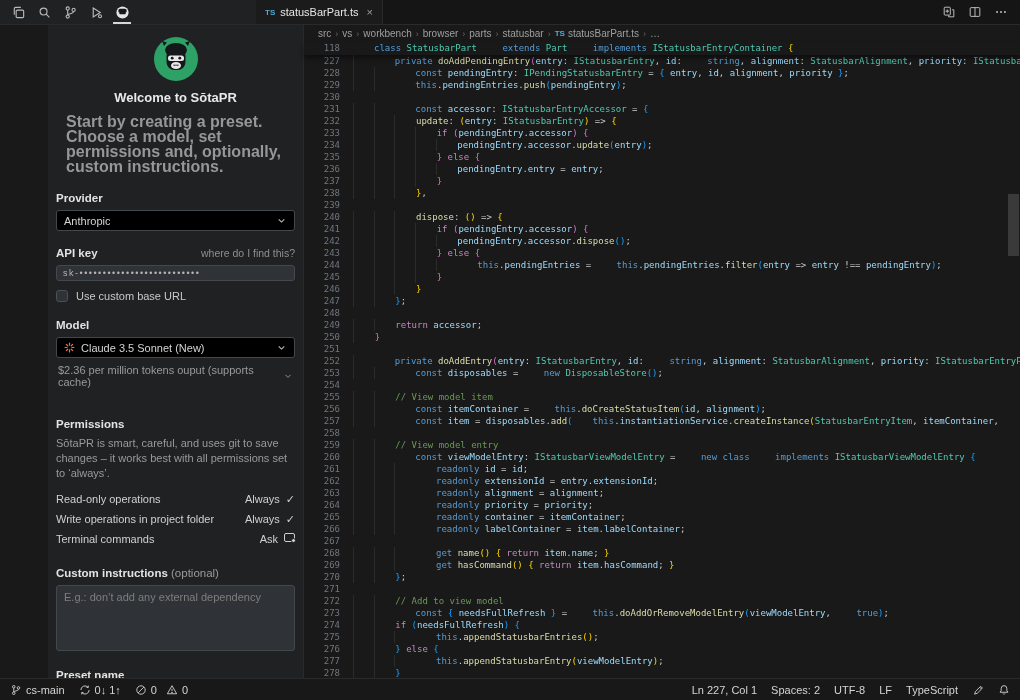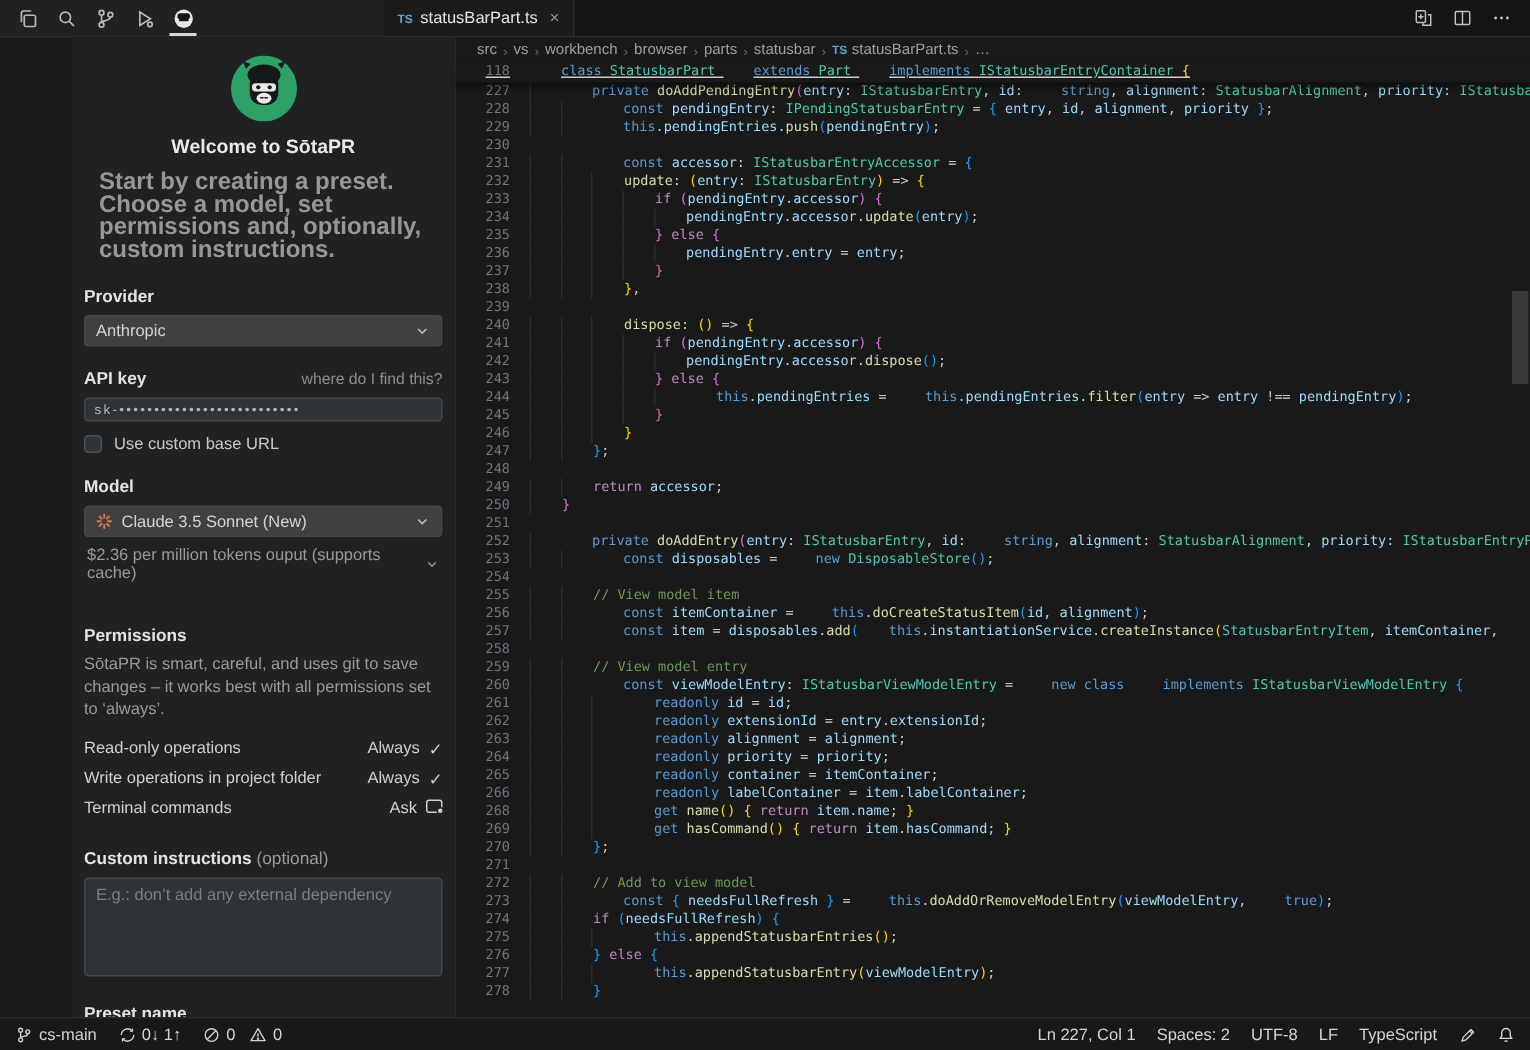--- a/index.html
+++ b/index.html
@@ -18,21 +18,21 @@
   .tab-actions{margin-left:auto;display:flex;align-items:center;gap:12px;padding-right:12px;color:#c2c2c2;}
   
   .main{flex:1;display:flex;min-height:0;}
   .sidebar{width:256px;flex:none;background:#1f2123;border-right:1px solid #2a2a2a;padding:0 8px;overflow:hidden;font-size:11px;margin-left:48px;}
   .logo-wrap{display:flex;justify-content:center;margin-top:12px;}
   .welcome-title{margin-top:9px;text-align:center;font-size:13px;font-weight:700;color:#e9e9e9;}
   .welcome-desc{margin-top:9px;text-align:left;font-size:16px;line-height:15px;color:#979797;padding:0 10px;font-weight:bold;}
   .fld-label{font-weight:700;color:#e3e3e3;font-size:11.5px;}
   .lbl-row{display:flex;justify-content:space-between;align-items:baseline;}
   .help-link{color:#8f8f8f;font-size:10.5px;cursor:pointer;}
-  .select,.text-input{margin-top:6px;height:21px;background:#404040;border:1px solid #43484c;border-radius:3px;display:flex;align-items:center;padding:0 7px;color:#d4d4d4;cursor:pointer;}
+  .select,.text-input{margin-top:6px;height:21px;background:#000000;border:1px solid #43484c;border-radius:3px;display:flex;align-items:center;padding:0 7px;color:#d4d4d4;cursor:pointer;}
   .select{justify-content:space-between;}
   .sel-left{display:flex;align-items:center;gap:6px;min-width:0;white-space:nowrap;overflow:hidden;}
   .apikey-input{margin-top:6px;height:16px;background:#2f3337;border:1px solid #43484c;border-radius:3px;display:flex;align-items:center;padding:0 6px;color:#b4b4b4;font-size:9px;letter-spacing:1.5px;}
   .chk-row{margin-top:9px;display:flex;align-items:center;gap:8px;cursor:pointer;}
   .chk-box{width:12px;height:12px;border:1px solid #4a5055;background:#2f3337;border-radius:3px;flex:none;}
   .chk-label{color:#c9c9c9;}
   .pricing-row{margin-top:6px;display:flex;justify-content:space-between;align-items:center;color:#9a9a9a;padding:0 2px;cursor:pointer;}
   .perm-desc{margin-top:6px;color:#9a9a9a;line-height:15px;}
   .perm-row{display:flex;justify-content:space-between;align-items:center;height:20px;color:#d0d0d0;}
   .perm-val{display:flex;align-items:flex-start;gap:6px;cursor:pointer;}
@@ -41,21 +41,21 @@
   .term-ico::after{content:"";position:absolute;right:-1.5px;bottom:-1.5px;width:3px;height:3px;border-radius:50%;background:#cfcfcf;border:1px solid #1f2123;}
   .opt-suffix{font-weight:400;color:#9a9a9a;}
   .cust-area{margin-top:6px;width:100%;height:66px;background:#2f3337;border:1px solid #43484c;border-radius:3px;resize:none;color:#d4d4d4;font-family:"Liberation Sans",sans-serif;font-size:11px;padding:5px 7px;}
   .cust-area::placeholder{color:#7e7e7e;}
   .preset-input{width:100%;margin-top:6px;height:17px;background:#2f3337;border:1px solid #43484c;border-radius:3px;color:#d4d4d4;font-size:11px;padding:0 7px;font-family:"Liberation Sans",sans-serif;}
   
   .editor{flex:1;min-width:0;display:flex;flex-direction:column;background:#191919;}
   .breadcrumbs{height:17px;display:flex;align-items:center;gap:4px;padding-left:14px;font-size:10px;color:#9f9f9f;flex:none;white-space:nowrap;overflow:hidden;}
   .crumb{cursor:pointer;display:flex;align-items:center;gap:3px;}
   .crumb-sep{color:#666;font-size:9px;}
-  .sticky{flex:none;background:#191919;box-shadow:0 3px 5px rgba(0,0,0,.45);position:relative;z-index:2;padding-bottom:1px;text-decoration:underline;}
+  .sticky{flex:none;background:#191919;box-shadow:0 3px 5px rgba(0,0,0,.45);position:relative;z-index:2;padding-bottom:1px;}
   .code-area{flex:1;position:relative;overflow:hidden;font-family:"DejaVu Sans Mono",monospace;font-size:9px;line-height:12px;}
   .sticky .cl{font-family:"DejaVu Sans Mono",monospace;font-size:9px;line-height:12px;}
   .cl{display:flex;height:12px;white-space:pre;}
   .ln{width:36px;flex:none;text-align:right;color:#6e7681;padding-right:0;}
   .ct{padding-left:14px;white-space:pre;min-width:0;}
   .ind{display:inline-block;width:4ch;height:12px;vertical-align:top;border-left:1px solid #2b2b2b;margin-left:-1px;}
   .tk-k{color:#569cd6;margin-left:20px;} .tk-c{color:#c586c0;} .tk-t{color:#4ec9b0;} .tk-f{color:#dcdcaa;}
   .tk-v{color:#9cdcfe;} .tk-p{color:#cccccc;} .tk-m{color:#6a9955;}
   .tk-b1{color:#ffd700;} .tk-b2{color:#da70d6;} .tk-b3{color:#179fff;}
   .vscroll{position:absolute;right:1px;top:139px;width:11px;height:62px;background:rgba(121,121,121,.35);cursor:pointer;}
@@ -327,20 +327,21 @@
           <div class="cl"><span class="ln">257</span><span class="ct"><span class="ind"></span><span class="ind"></span><span class="tk-k">const </span><span class="tk-v">item</span><span class="tk-p"> = </span><span class="tk-v">disposables</span><span class="tk-p">.</span><span class="tk-f">add</span><span class="tk-b3">(</span><span class="tk-k">this</span><span class="tk-p">.</span><span class="tk-v">instantiationService</span><span class="tk-p">.</span><span class="tk-f">createInstance</span><span class="tk-b1">(</span><span class="tk-t">StatusbarEntryItem</span><span class="tk-p">, </span><span class="tk-v">itemContainer</span><span class="tk-p">, </span><span class="tk-k">this</span><span class="tk-p">.</span><span class="tk-f">withEntryOverride</span></span></div>
           <div class="cl"><span class="ln">258</span><span class="ct"></span></div>
           <div class="cl"><span class="ln">259</span><span class="ct"><span class="ind"></span><span class="ind"></span><span class="tk-m">// View model entry</span></span></div>
           <div class="cl"><span class="ln">260</span><span class="ct"><span class="ind"></span><span class="ind"></span><span class="tk-k">const </span><span class="tk-v">viewModelEntry</span><span class="tk-p">: </span><span class="tk-t">IStatusbarViewModelEntry</span><span class="tk-p"> = </span><span class="tk-k">new class </span><span class="tk-k">implements </span><span class="tk-t">IStatusbarViewModelEntry </span><span class="tk-b3">{</span></span></div>
           <div class="cl"><span class="ln">261</span><span class="ct"><span class="ind"></span><span class="ind"></span><span class="ind"></span><span class="tk-k">readonly </span><span class="tk-v">id</span><span class="tk-p"> = </span><span class="tk-v">id</span><span class="tk-p">;</span></span></div>
           <div class="cl"><span class="ln">262</span><span class="ct"><span class="ind"></span><span class="ind"></span><span class="ind"></span><span class="tk-k">readonly </span><span class="tk-v">extensionId</span><span class="tk-p"> = </span><span class="tk-v">entry</span><span class="tk-p">.</span><span class="tk-v">extensionId</span><span class="tk-p">;</span></span></div>
           <div class="cl"><span class="ln">263</span><span class="ct"><span class="ind"></span><span class="ind"></span><span class="ind"></span><span class="tk-k">readonly </span><span class="tk-v">alignment</span><span class="tk-p"> = </span><span class="tk-v">alignment</span><span class="tk-p">;</span></span></div>
           <div class="cl"><span class="ln">264</span><span class="ct"><span class="ind"></span><span class="ind"></span><span class="ind"></span><span class="tk-k">readonly </span><span class="tk-v">priority</span><span class="tk-p"> = </span><span class="tk-v">priority</span><span class="tk-p">;</span></span></div>
           <div class="cl"><span class="ln">265</span><span class="ct"><span class="ind"></span><span class="ind"></span><span class="ind"></span><span class="tk-k">readonly </span><span class="tk-v">container</span><span class="tk-p"> = </span><span class="tk-v">itemContainer</span><span class="tk-p">;</span></span></div>
           <div class="cl"><span class="ln">266</span><span class="ct"><span class="ind"></span><span class="ind"></span><span class="ind"></span><span class="tk-k">readonly </span><span class="tk-v">labelContainer</span><span class="tk-p"> = </span><span class="tk-v">item</span><span class="tk-p">.</span><span class="tk-v">labelContainer</span><span class="tk-p">;</span></span></div>
+          <div class="cl"><span class="ln">267</span><span class="ct"></span></div>
           <div class="cl"><span class="ln">268</span><span class="ct"><span class="ind"></span><span class="ind"></span><span class="ind"></span><span class="tk-k">get </span><span class="tk-f">name</span><span class="tk-b1">()</span><span class="tk-p"> </span><span class="tk-b1">{</span><span class="tk-p"> </span><span class="tk-c">return </span><span class="tk-v">item</span><span class="tk-p">.</span><span class="tk-v">name</span><span class="tk-p">; </span><span class="tk-b1">}</span></span></div>
           <div class="cl"><span class="ln">269</span><span class="ct"><span class="ind"></span><span class="ind"></span><span class="ind"></span><span class="tk-k">get </span><span class="tk-f">hasCommand</span><span class="tk-b1">()</span><span class="tk-p"> </span><span class="tk-b1">{</span><span class="tk-p"> </span><span class="tk-c">return </span><span class="tk-v">item</span><span class="tk-p">.</span><span class="tk-v">hasCommand</span><span class="tk-p">; </span><span class="tk-b1">}</span></span></div>
           <div class="cl"><span class="ln">270</span><span class="ct"><span class="ind"></span><span class="ind"></span><span class="tk-b3">}</span><span class="tk-p">;</span></span></div>
           <div class="cl"><span class="ln">271</span><span class="ct"></span></div>
           <div class="cl"><span class="ln">272</span><span class="ct"><span class="ind"></span><span class="ind"></span><span class="tk-m">// Add to view model</span></span></div>
           <div class="cl"><span class="ln">273</span><span class="ct"><span class="ind"></span><span class="ind"></span><span class="tk-k">const </span><span class="tk-b3">{</span><span class="tk-p"> </span><span class="tk-v">needsFullRefresh</span><span class="tk-p"> </span><span class="tk-b3">}</span><span class="tk-p"> = </span><span class="tk-k">this</span><span class="tk-p">.</span><span class="tk-f">doAddOrRemoveModelEntry</span><span class="tk-b3">(</span><span class="tk-v">viewModelEntry</span><span class="tk-p">, </span><span class="tk-k">true</span><span class="tk-b3">)</span><span class="tk-p">;</span></span></div>
           <div class="cl"><span class="ln">274</span><span class="ct"><span class="ind"></span><span class="ind"></span><span class="tk-c">if </span><span class="tk-b3">(</span><span class="tk-v">needsFullRefresh</span><span class="tk-b3">)</span><span class="tk-p"> </span><span class="tk-b3">{</span></span></div>
           <div class="cl"><span class="ln">275</span><span class="ct"><span class="ind"></span><span class="ind"></span><span class="ind"></span><span class="tk-k">this</span><span class="tk-p">.</span><span class="tk-f">appendStatusbarEntries</span><span class="tk-b1">()</span><span class="tk-p">;</span></span></div>
           <div class="cl"><span class="ln">276</span><span class="ct"><span class="ind"></span><span class="ind"></span><span class="tk-b3">} </span><span class="tk-c">else </span><span class="tk-b3">{</span></span></div>
           <div class="cl"><span class="ln">277</span><span class="ct"><span class="ind"></span><span class="ind"></span><span class="ind"></span><span class="tk-k">this</span><span class="tk-p">.</span><span class="tk-f">appendStatusbarEntry</span><span class="tk-b1">(</span><span class="tk-v">viewModelEntry</span><span class="tk-b1">)</span><span class="tk-p">;</span></span></div>

